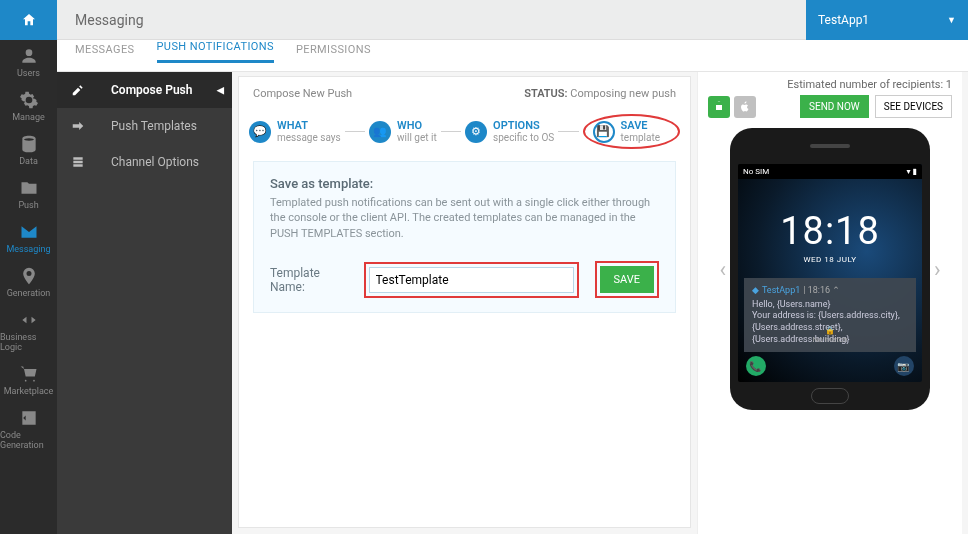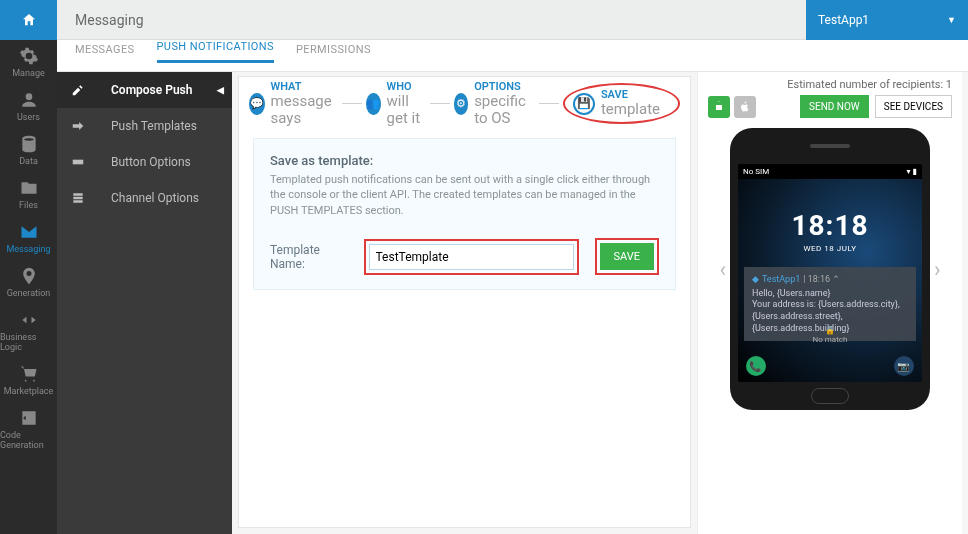--- a/index.html
+++ b/index.html
@@ -40,21 +40,21 @@
 .center { flex: 1; background: #f5f5f5; padding: 0 6px; display: flex; gap: 6px; }
 .canvas { flex: 1; background: #fff; border: 1px solid #e5e5e5; margin-top: 4px; margin-bottom: 6px; }
 .canvas-head { display: flex; justify-content: space-between; padding: 10px 14px; font-size: 11px; color: #888; }
 .canvas-head .r b { color: #666; font-weight: 600; }
 
 .steps { display: flex; align-items: center; padding: 4px 10px 12px 10px; gap: 4px; }
 .step { display: flex; align-items: center; gap: 6px; }
 .step .circ { width: 22px; height: 22px; border-radius: 50%; background: #1e88c8; color: #fff; display: flex; align-items: center; justify-content: center; font-size: 11px; }
 .step .txt { display: flex; flex-direction: column; line-height: 1.1; }
 .step .txt .t { font-size: 11px; color: #1e88c8; font-weight: 600; }
-.step .txt .s { font-size: 15px; color: #9a9a9a; }
+.step .txt .s { font-size: 10px; color: #9a9a9a; }
 .connector { flex: 1; height: 1px; background: #d0d0d0; min-width: 20px; }
 .step.last .circ { background: #fff; border: 2px solid #1e88c8; color: #1e88c8; }
 .ring { border: 2px solid #e03a3a; border-radius: 50%/50%; padding: 4px 18px 4px 8px; }
 
 .panel { margin: 0 14px 14px 14px; border: 1px solid #e2eff6; background: #f5fbff; padding: 14px 16px; }
 .panel h4 { font-size: 13px; color: #5a6a74; font-weight: 500; margin-bottom: 4px; }
 .panel p { font-size: 11px; color: #8a949a; line-height: 1.4; }
 .formrow { display: flex; align-items: center; gap: 8px; margin-top: 20px; }
 .formrow label { font-size: 12px; color: #6a7a84; }
 .formrow input { width: 205px; padding: 5px 6px; border: 1px solid #b9d7e8; font-size: 12px; }
@@ -72,21 +72,21 @@
 .btns .send { background: #3bb14a; color: #fff; border-color: #3bb14a; }
 
 .phone-wrap { display: flex; align-items: center; gap: 4px; margin-top: 6px; }
 .chev { color: #bbb; font-size: 22px; cursor: pointer; user-select: none; }
 .phone { width: 200px; height: 282px; background: #1a1a1a; border-radius: 22px; padding: 36px 8px 28px 8px; position: relative; }
 .phone .speaker { position: absolute; top: 16px; left: 50%; transform: translateX(-50%); width: 40px; height: 4px; background: #444; border-radius: 2px; }
 .phone .homebtn { position: absolute; bottom: 6px; left: 50%; transform: translateX(-50%); width: 38px; height: 16px; border: 1px solid #444; border-radius: 8px; }
 .screen { width: 100%; height: 100%; background: radial-gradient(circle at 70% 40%, #1a4a7a 0%, #0a1a2a 60%, #000 100%); border-radius: 2px; color: #fff; font-size: 9px; position: relative; overflow: hidden; }
 .statusbar { display: flex; justify-content: space-between; padding: 3px 5px; font-size: 8px; background: #000; }
 .clock { text-align: center; margin-top: 30px; }
-.clock .time { font-size: 28px; font-weight: 700; letter-spacing: 1px; }
+.clock .time { font-size: 38px; font-weight: 400; letter-spacing: 1px; }
 .clock .date { font-size: 8px; letter-spacing: .5px; margin-top: 2px; }
 .notif { background: rgba(64,72,80,.92); margin: 14px 6px; padding: 7px 8px; font-size: 9px; color: #ccd; line-height: 1.3; }
 .notif .nh { color: #4aa3df; font-size: 9px; margin-bottom: 2px; display: flex; align-items: center; gap: 3px;}
 .notif .nh .nt { color: #aaa; }
 .bottombar { position: absolute; bottom: 0; left: 0; right: 0; display: flex; justify-content: space-between; padding: 6px 8px; }
 .bottombar .bic { width: 20px; height: 20px; border-radius: 50%; background: #2a6; display: flex; align-items: center; justify-content: center; font-size: 10px;}
 .bottombar .bic.cam { background: #246; }
 .lock { position: absolute; bottom: 38px; left: 0; right: 0; text-align: center; font-size: 8px; color: #aaa; }
 </style>
 </head>
@@ -95,41 +95,41 @@
 <div class="app">
 
   <div class="rail">
     <div class="home">
       <svg viewBox="0 0 24 24" width="16" height="16" fill="#fff">
           <path d="M12 3l9 8h-3v9h-4v-6H10v6H6v-9H3z"></path>
         </svg>
     </div>
     <div class="rail-item">
         <svg viewBox="0 0 24 24">
+          <path d="M12 12a4 4 0 100-8 4 4 0 000 8zm0 2c-4 0-8 2-8 5v1h16v-1c0-3-4-5-8-5z"></path>
+        </svg>
+        <span>Users</span>
+      </div>
+    <div class="rail-item">
+        <svg viewBox="0 0 24 24">
           <path d="M12 8a4 4 0 100 8 4 4 0 000-8zm9 4a9 9 0 01-.2 2l2 1.6-2 3.4-2.4-.8a8 8 0 01-1.7 1l-.4 2.6h-4l-.4-2.6a8 8 0 01-1.7-1l-2.4.8-2-3.4 2-1.6A9 9 0 013 12a9 9 0 01.2-2l-2-1.6 2-3.4 2.4.8a8 8 0 011.7-1L7.7 2h4l.4 2.6a8 8 0 011.7 1l2.4-.8 2 3.4-2 1.6A9 9 0 0121 12z"></path>
         </svg>
         <span>Manage</span>
       </div>
     <div class="rail-item">
         <svg viewBox="0 0 24 24">
-          <path d="M12 12a4 4 0 100-8 4 4 0 000 8zm0 2c-4 0-8 2-8 5v1h16v-1c0-3-4-5-8-5z"></path>
-        </svg>
-        <span>Users</span>
-      </div>
-    <div class="rail-item">
-        <svg viewBox="0 0 24 24">
           <path d="M12 2C7 2 4 3.5 4 5.5v13C4 20.5 7 22 12 22s8-1.5 8-3.5v-13C20 3.5 17 2 12 2zm0 3c4 0 6 1 6 1.5S16 8 12 8 6 7 6 6.5 8 5 12 5z"></path>
         </svg>
         <span>Data</span>
       </div>
     <div class="rail-item">
         <svg viewBox="0 0 24 24">
           <path d="M3 5h7l2 2h9v12H3z"></path>
         </svg>
-        <span>Files</span>
+        <span>Push</span>
       </div>
     <div class="rail-item active">
         <svg viewBox="0 0 24 24">
           <path d="M3 5h18v14H3zM3 5l9 7 9-7"></path>
         </svg>
         <span>Messaging</span>
       </div>
     <div class="rail-item">
         <svg viewBox="0 0 24 24">
           <path d="M12 2a7 7 0 00-7 7c0 5 7 13 7 13s7-8 7-13a7 7 0 00-7-7zm0 10a3 3 0 110-6 3 3 0 010 6z"></path>
@@ -180,34 +180,32 @@
           <span>Compose Push</span>
         </div>
         <div class="sidenav-item">
           <svg viewBox="0 0 24 24">
               <path d="M14 9V5l7 7-7 7v-4H3V9z"></path>
             </svg>
           <span>Push Templates</span>
         </div>
         <div class="sidenav-item">
           <svg viewBox="0 0 24 24">
-              <path d="M3 8h18v8H3z"></path>
-            </svg>
-          <span>Button Options</span>
-        </div>
-        <div class="sidenav-item">
-          <svg viewBox="0 0 24 24">
               <path d="M4 4h16v4H4zm0 6h16v4H4zm0 6h16v4H4z"></path>
             </svg>
           <span>Channel Options</span>
         </div>
       </div>
 
       <div class="center">
         <div class="canvas">
+          <div class="canvas-head">
+            <span>Compose New Push</span>
+            <span class="r"><b>STATUS:</b> <span>Composing new push</span></span>
+          </div>
 
           <div class="steps">
             <div class="step">
               <div class="circ">💬</div>
               <div class="txt">
                   <span class="t">WHAT</span>
                   <span class="s">message says</span>
                 </div>
             </div>
             <div class="connector"></div>

